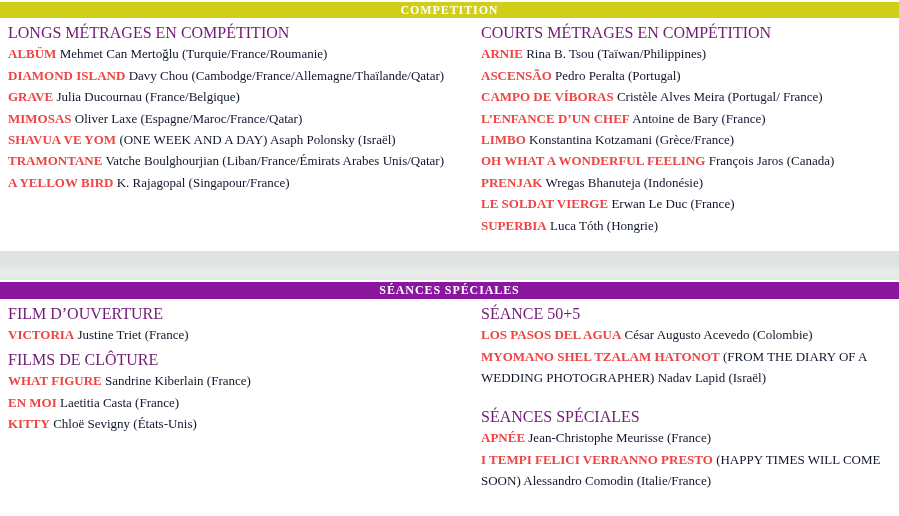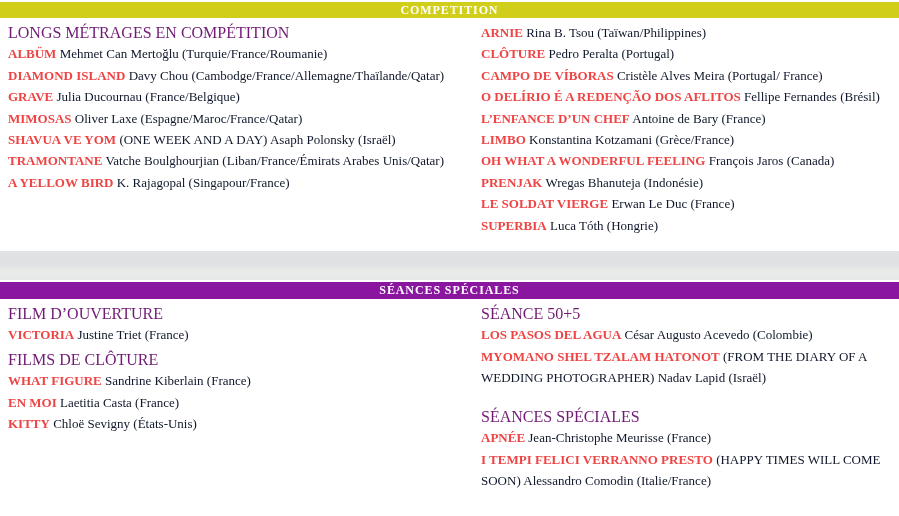--- a/index.html
+++ b/index.html
@@ -45,24 +45,24 @@
         <div class="film"><b>GRAVE</b> <span class="details">Julia Ducournau (France/Belgique)</span></div>
         <div class="film"><b>MIMOSAS</b> <span class="details">Oliver Laxe (Espagne/Maroc/France/Qatar)</span></div>
         <div class="film"><b>SHAVUA VE YOM</b> <span class="details">(ONE WEEK AND A DAY) Asaph Polonsky (Israël)</span></div>
         <div class="film"><b>TRAMONTANE</b> <span class="details">Vatche Boulghourjian (Liban/France/Émirats Arabes Unis/Qatar)</span></div>
         <div class="film"><b>A YELLOW BIRD</b> <span class="details">K. Rajagopal (Singapour/France)</span></div>
       </div>
     </div>
 
     <div class="col right">
       <div class="group">
+        <div class="cat">COURTS MÉTRAGES EN COMPÉTITION</div>
         <div class="film"><b>ARNIE</b> <span class="details">Rina B. Tsou (Taïwan/Philippines)</span></div>
-        <div class="film"><b>CLÔTURE</b> <span class="details">Pedro Peralta (Portugal)</span></div>
+        <div class="film"><b>ASCENSÃO</b> <span class="details">Pedro Peralta (Portugal)</span></div>
         <div class="film"><b>CAMPO DE VÍBORAS</b> <span class="details">Cristèle Alves Meira (Portugal/ France)</span></div>
-        <div class="film"><b>O DELÍRIO É A REDENÇÃO DOS AFLITOS</b> <span class="details">Fellipe Fernandes (Brésil)</span></div>
         <div class="film"><b>L’ENFANCE D’UN CHEF</b> <span class="details">Antoine de Bary (France)</span></div>
         <div class="film"><b>LIMBO</b> <span class="details">Konstantina Kotzamani (Grèce/France)</span></div>
         <div class="film"><b>OH WHAT A WONDERFUL FEELING</b> <span class="details">François Jaros (Canada)</span></div>
         <div class="film"><b>PRENJAK</b> <span class="details">Wregas Bhanuteja (Indonésie)</span></div>
         <div class="film"><b>LE SOLDAT VIERGE</b> <span class="details">Erwan Le Duc (France)</span></div>
         <div class="film"><b>SUPERBIA</b> <span class="details">Luca Tóth (Hongrie)</span></div>
       </div>
     </div>
   </div>
 

